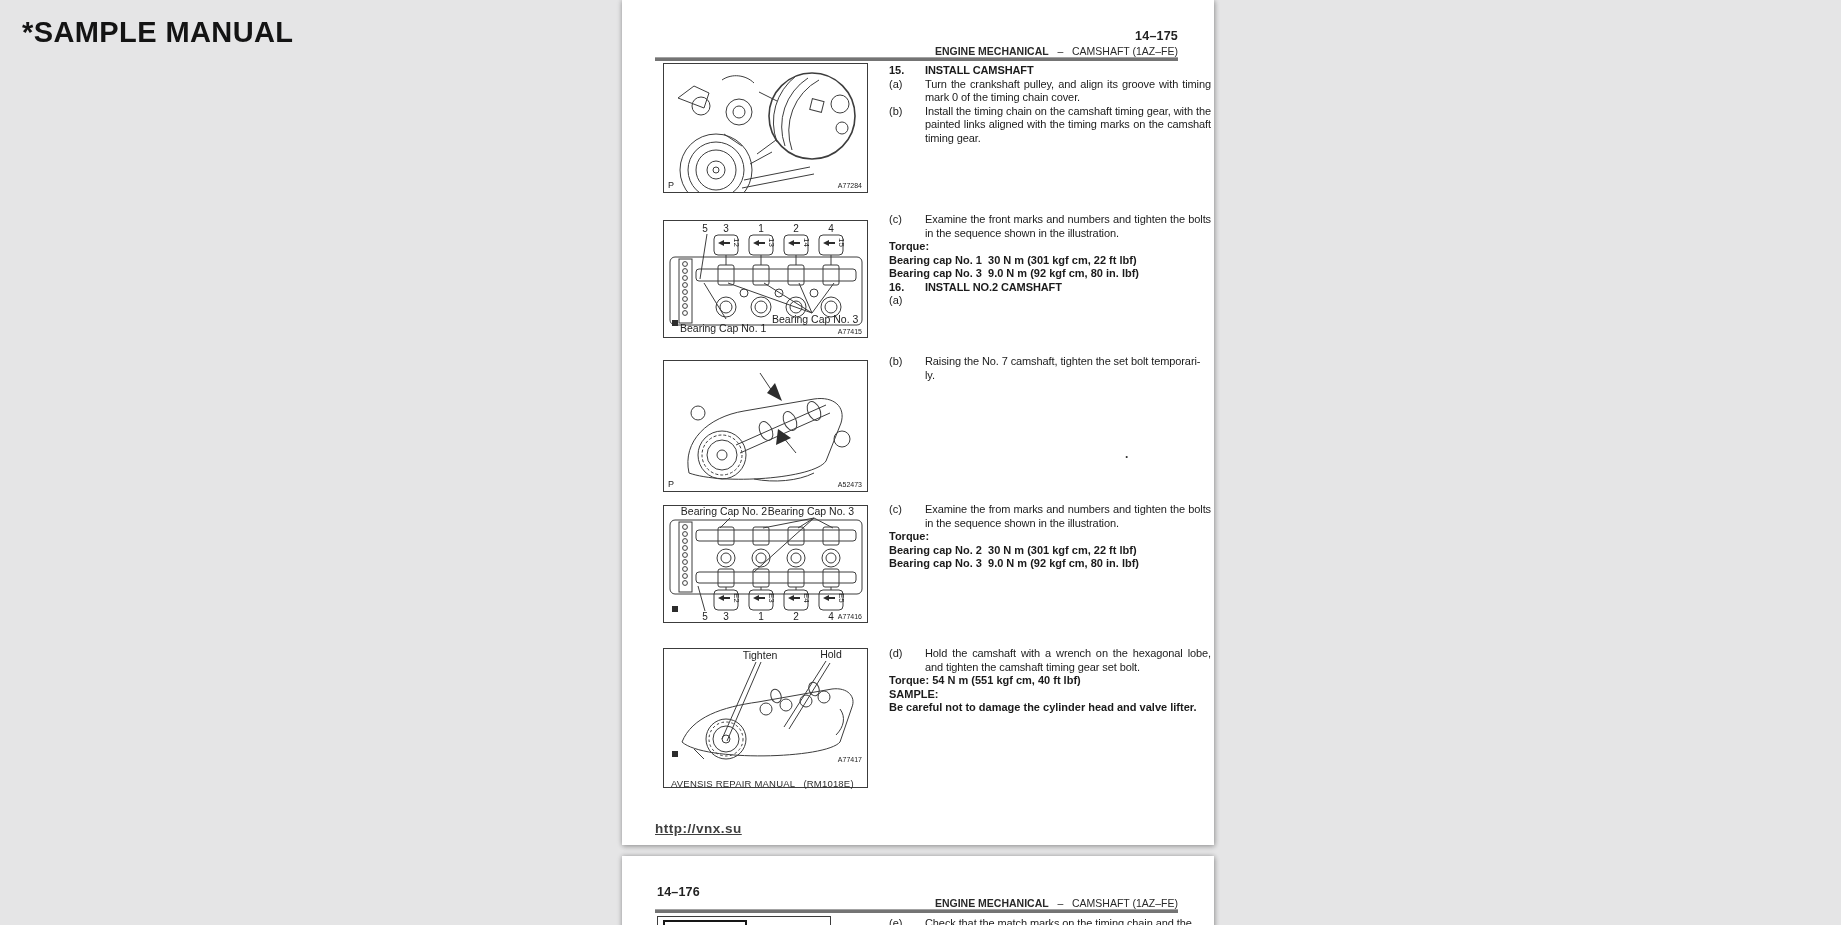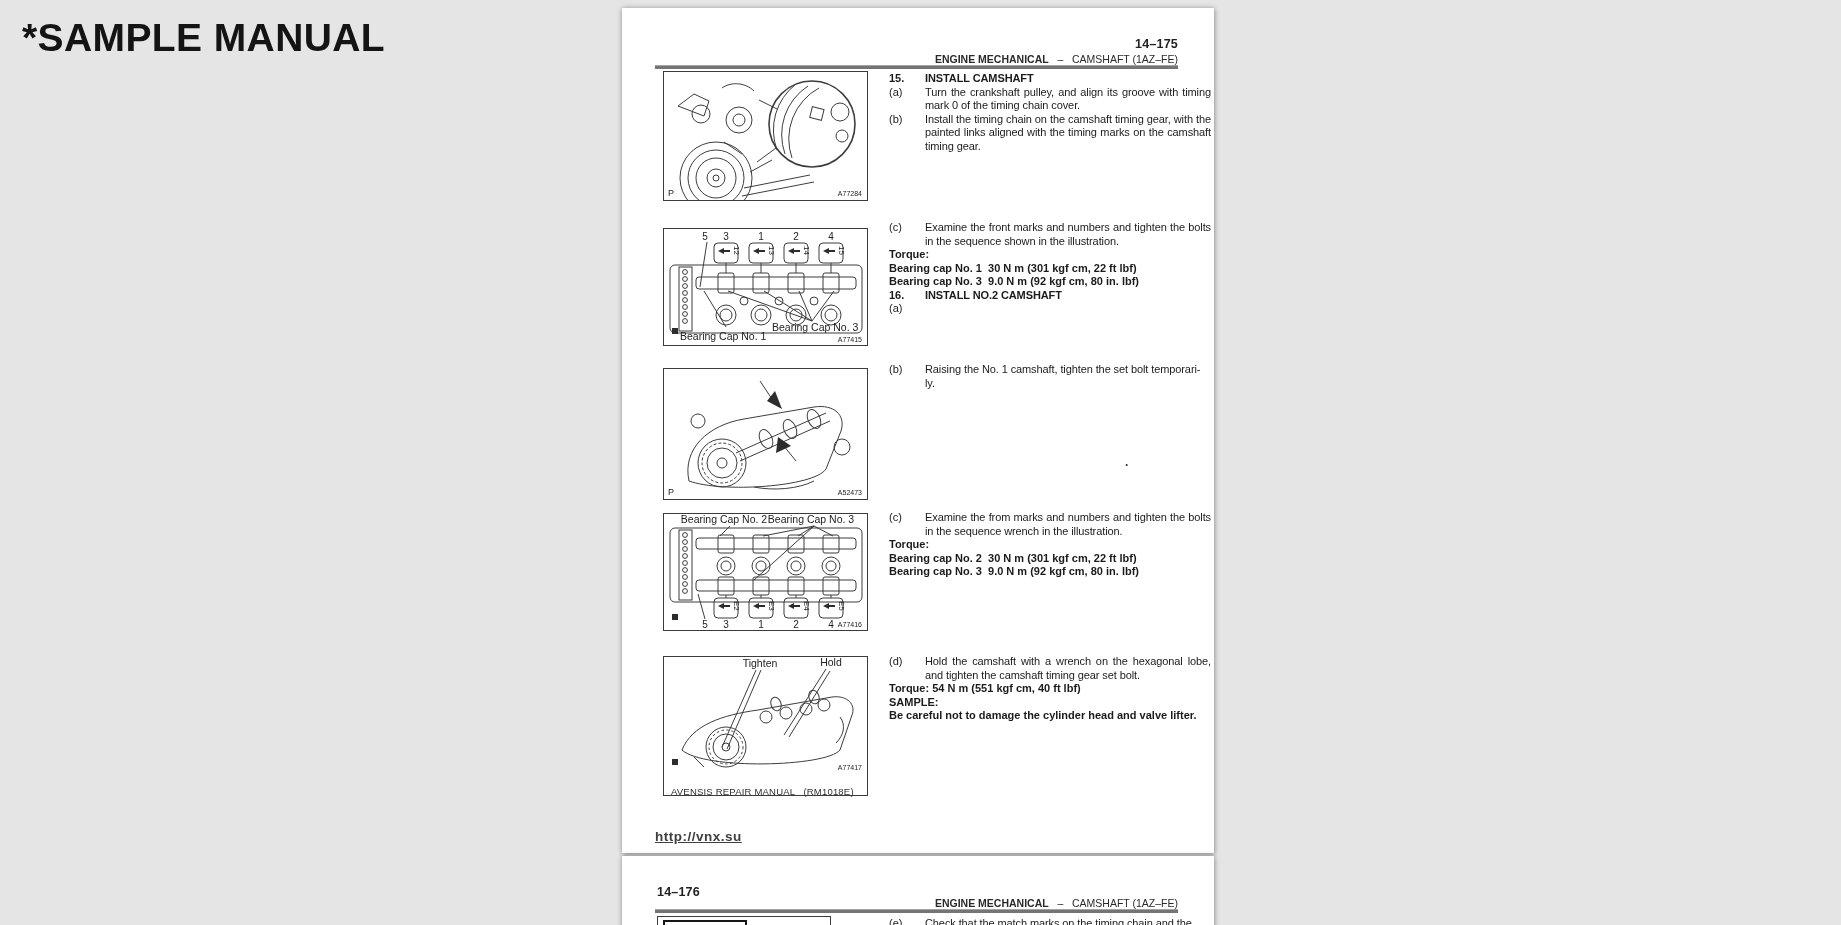--- a/index.html
+++ b/index.html
@@ -1,22 +1,22 @@
 <!DOCTYPE html>
 <html><head>
 <meta charset="utf-8">
 <style>
   html,body{margin:0;padding:0}
   body{width:1841px;height:925px;background:#e5e5e6;overflow:hidden;position:relative;
        font-family:"Liberation Sans",sans-serif;color:#1c1c1c}
-  .sample-label{position:absolute;left:22px;top:16px;font-size:39px;font-weight:600;
+  .sample-label{position:absolute;left:22px;top:16px;font-size:29px;font-weight:600;
        color:#141414;letter-spacing:.4px}
   .page{position:absolute;left:622px;width:592px;background:#fff;
        box-shadow:0 0 5px rgba(0,0,0,.28),1px 2px 5px rgba(0,0,0,.18)}
-  #page1{top:8px;height:845px}
+  #page1{top:0;height:845px}
   #page2{top:856px;height:220px}
   .pageno{position:absolute;font-size:12.5px;font-weight:bold;color:#222;letter-spacing:.2px}
   #page1 .pageno{top:29px;right:36px}
   #page2 .pageno{top:29px;left:35px}
   .hdr-text{position:absolute;left:33px;width:523px;text-align:right;font-size:10.5px;
        color:#2a2a2a;white-space:pre}
   .hdr-text .sect{font-weight:bold}
   #page1 .hdr-text{top:45px}
   #page2 .hdr-text{top:41px}
   .hdr-rule{position:absolute;left:33px;width:523px;height:3px;background:#747474;
@@ -271,31 +271,31 @@
       <span class="t">INSTALL NO.2 CAMSHAFT</span>
     </div>
     <div class="row">
       <span class="m">(a)</span>
     </div>
   </div>
 
   <div class="tblock" style="top:355px">
     <div class="row">
       <span class="m">(b)</span>
-      <span class="t pre">Raising the No. 1 camshaft, tighten the set bolt temporari-
+      <span class="t pre">Raising the No. 7 camshaft, tighten the set bolt temporari-
 ly.</span>
     </div>
   </div>
 
   <div class="straydot">.</div>
 
   <div class="tblock" style="top:503px">
     <div class="row">
       <span class="m">(c)</span>
-      <span class="t">Examine the from marks and numbers and tighten the bolts in the sequence wrench in the illustration.</span>
+      <span class="t">Examine the from marks and numbers and tighten the bolts in the sequence shown in the illustration.</span>
     </div>
     <div class="ind">Torque:</div>
     <div class="ind">Bearing cap No. 2  30 N m (301 kgf cm, 22 ft lbf)</div>
     <div class="ind">Bearing cap No. 3  9.0 N m (92 kgf cm, 80 in. lbf)</div>
   </div>
 
   <div class="tblock" style="top:647px">
     <div class="row">
       <span class="m">(d)</span>
       <span class="t">Hold the camshaft with a wrench on the hexagonal lobe, and tighten the camshaft timing gear set bolt.</span>

